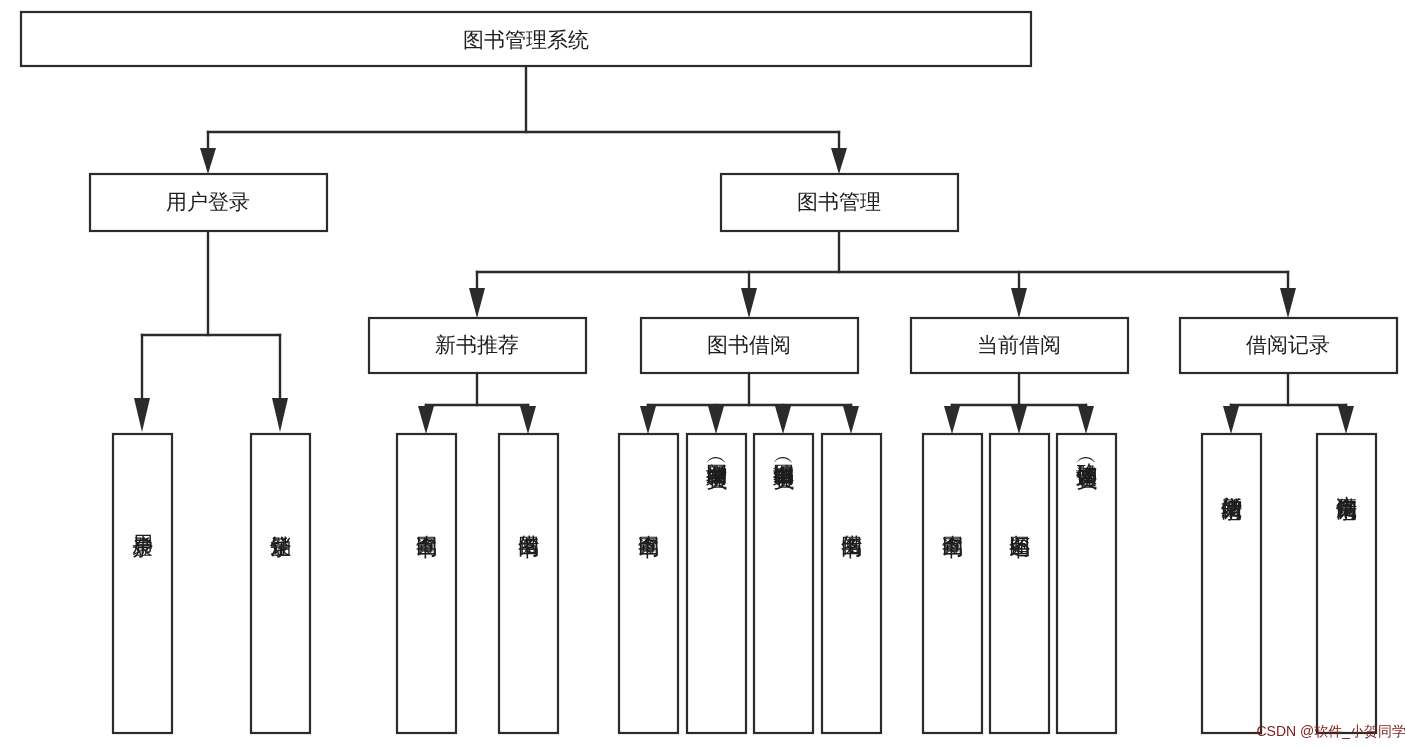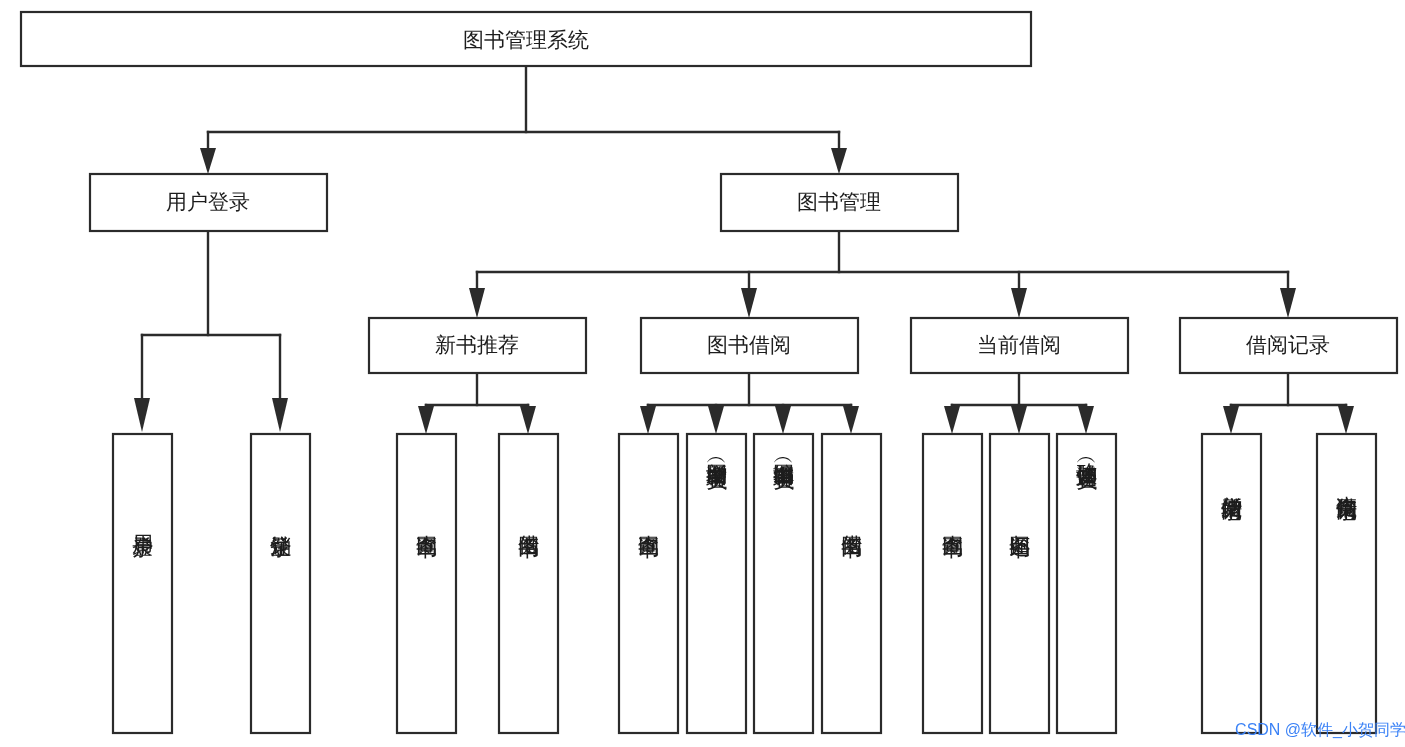--- a/index.html
+++ b/index.html
@@ -62,22 +62,22 @@
     line-height: 1.08;
     color: #1d1d1d;
     letter-spacing: 1px;
     white-space: nowrap;
   }
   .watermark {
     position: absolute;
     right: 8px;
     bottom: 6px;
     font-family: "Liberation Sans", "DejaVu Sans", sans-serif;
-    font-size: 16px;
-    color: #3b82f6;
+    font-size: 14px;
+    color: #7f1d1d;
     white-space: nowrap;
     pointer-events: none;
   }
 </style>
 </head>
 <body>
 
 <div id="diagram-root">
 
   <svg id="tree-svg" viewBox="0 0 1405 747">

